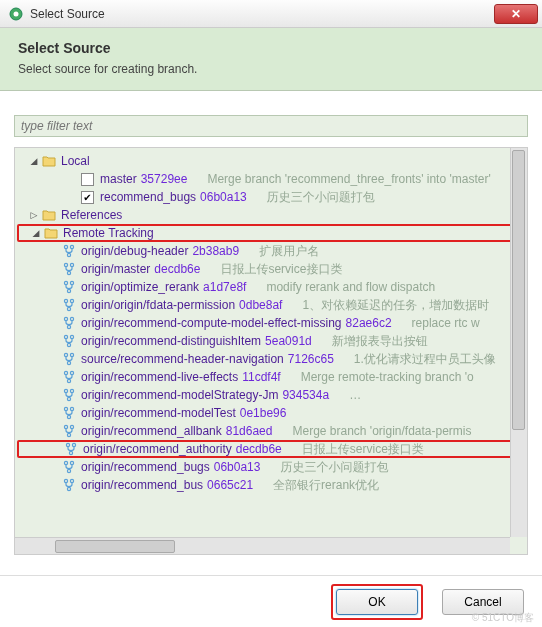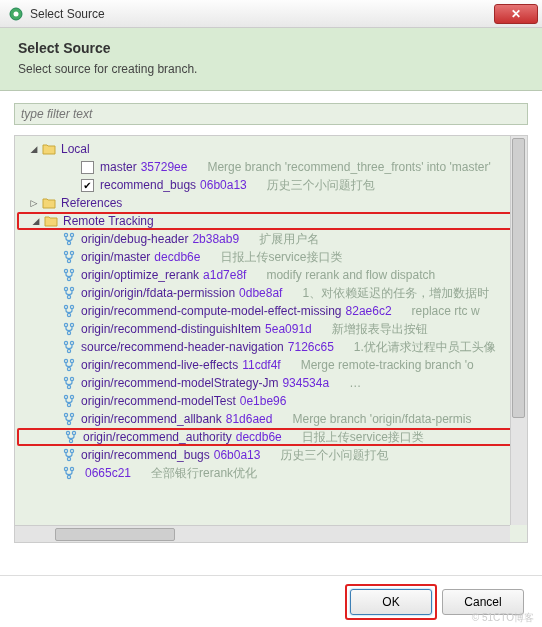--- a/index.html
+++ b/index.html
@@ -7,21 +7,21 @@
     
     .titlebar { height: 28px; background: linear-gradient(#fdfdfd, #e8e8e8); border-bottom: 1px solid #ccc; display: flex; align-items: center; padding: 0 4px 0 8px; }
     .titlebar-icon { width: 16px; height: 16px; margin-right: 6px; display: inline-flex; align-items: center; justify-content: center; }
     .titlebar-title { flex: 1; color: #333; font-size: 12px; }
     .close-btn { width: 44px; height: 20px; background: linear-gradient(#e57373, #c73030); border: 1px solid #a02828; border-radius: 3px; display: flex; align-items: center; justify-content: center; color: #fff; cursor: pointer; font-weight: bold; }
     
     .header-section { background: #d9ebd3; padding: 12px 18px 14px; border-bottom: 1px solid #b8c8b2; }
     .header-title { font-size: 14px; font-weight: bold; color: #333; margin-bottom: 6px; }
     .header-desc { font-size: 12px; color: #444; }
     
-    .body-section { padding: 12px 14px 6px; background: #fff; }
+    .body-section { padding: 24px 14px 6px; background: #fff; }
     .filter-input { width: 100%; height: 22px; border: 1px solid #b8c8b2; background: #e8f0e4; padding: 2px 6px; font-size: 12px; color: #777; font-style: italic; }
     
     .tree-container { background: #e8f0e4; border: 1px solid #ccc; margin-top: 10px; height: 408px; overflow: hidden; position: relative; }
     .tree-scroll { overflow-x: auto; overflow-y: auto; height: 390px; }
     .tree { padding: 4px 2px; white-space: nowrap; min-width: 600px; }
     .tree-row { display: flex; align-items: center; height: 18px; padding: 0 4px; cursor: pointer; }
     .indent-1 { padding-left: 12px; }
     .indent-2 { padding-left: 32px; }
     .expander { width: 10px; height: 10px; margin-right: 2px; display: inline-flex; align-items: center; justify-content: center; font-size: 9px; color: #555; }
     .node-icon { width: 16px; height: 16px; margin-right: 4px; display: inline-flex; align-items: center; justify-content: center; }
@@ -30,21 +30,21 @@
     .node-hash { color: #6d28d9; margin-left: 4px; }
     .node-msg { color: #95a895; margin-left: 20px; }
     
     .highlight-red { border: 2px solid #e02020; border-radius: 2px; padding-right: 6px; }
     
     .hscroll-track { position: absolute; bottom: 0; left: 0; right: 17px; height: 17px; background: #e4e4e4; border-top: 1px solid #ccc; display: flex; align-items: center; }
     .hscroll-thumb { width: 120px; height: 13px; background: #cfcfcf; border: 1px solid #aaa; border-radius: 2px; margin-left: 40px; }
     .vscroll-track { position: absolute; top: 0; bottom: 17px; right: 0; width: 17px; background: #e4e4e4; border-left: 1px solid #ccc; }
     .vscroll-thumb { margin-top: 2px; width: 13px; height: 280px; background: #cfcfcf; border: 1px solid #aaa; border-radius: 2px; margin-left: 1px; }
     
-    .footer { position: absolute; bottom: 0; left: 0; right: 0; height: 52px; border-top: 1px solid #ddd; display: flex; align-items: center; justify-content: flex-end; padding: 0 18px; gap: 10px; background: #fff; }
+    .footer { position: absolute; bottom: 0; left: 0; right: 0; height: 52px; border-top: 1px solid #ddd; display: flex; align-items: center; justify-content: flex-end; padding: 0 18px; gap: 24px; background: #fff; }
     .btn { min-width: 82px; height: 26px; border: 1px solid #a8a8a8; background: linear-gradient(#fafafa, #e5e5e5); border-radius: 3px; font-size: 12px; cursor: pointer; }
     .btn-primary { border: 1.5px solid #3d7fb5; box-shadow: 0 0 2px #6fb5e8; }
     .btn-highlight { position: relative; }
     .btn-highlight::after { content: ""; position: absolute; inset: -5px; border: 2px solid #e02020; border-radius: 3px; }
     
     .watermark { position: absolute; right: 8px; bottom: 2px; color: #ccc; font-size: 10px; pointer-events: none; }
     
     svg { display: block; }
   </style>
 </head>
@@ -299,20 +299,21 @@
           <div class="tree-row indent-2 ">
             <span class="expander"></span>
             <span class="node-icon">
               <svg width="14" height="14" viewBox="0 0 14 14">
                 <circle cx="4" cy="3" r="1.6" fill="none" stroke="#5aa0d8" stroke-width="1.2"></circle>
                 <circle cx="10" cy="3" r="1.6" fill="none" stroke="#5aa0d8" stroke-width="1.2"></circle>
                 <circle cx="7" cy="11" r="1.6" fill="none" stroke="#5aa0d8" stroke-width="1.2"></circle>
                 <path d="M4 4.6 v2 q0 2 3 2 M10 4.6 v2 q0 2 -3 2 M7 8.6 v1" fill="none" stroke="#5aa0d8" stroke-width="1.2"></path>
               </svg>
             </span>
+            <span class="node-label">origin/recommend_bus</span>
             <span class="node-hash">0665c21</span>
             <span class="node-msg">全部银行rerank优化</span>
           </div>
         </div>
     </div>
     <div class="hscroll-track">
         <div class="hscroll-thumb"></div>
       </div>
     <div class="vscroll-track">
         <div class="vscroll-thumb"></div>

